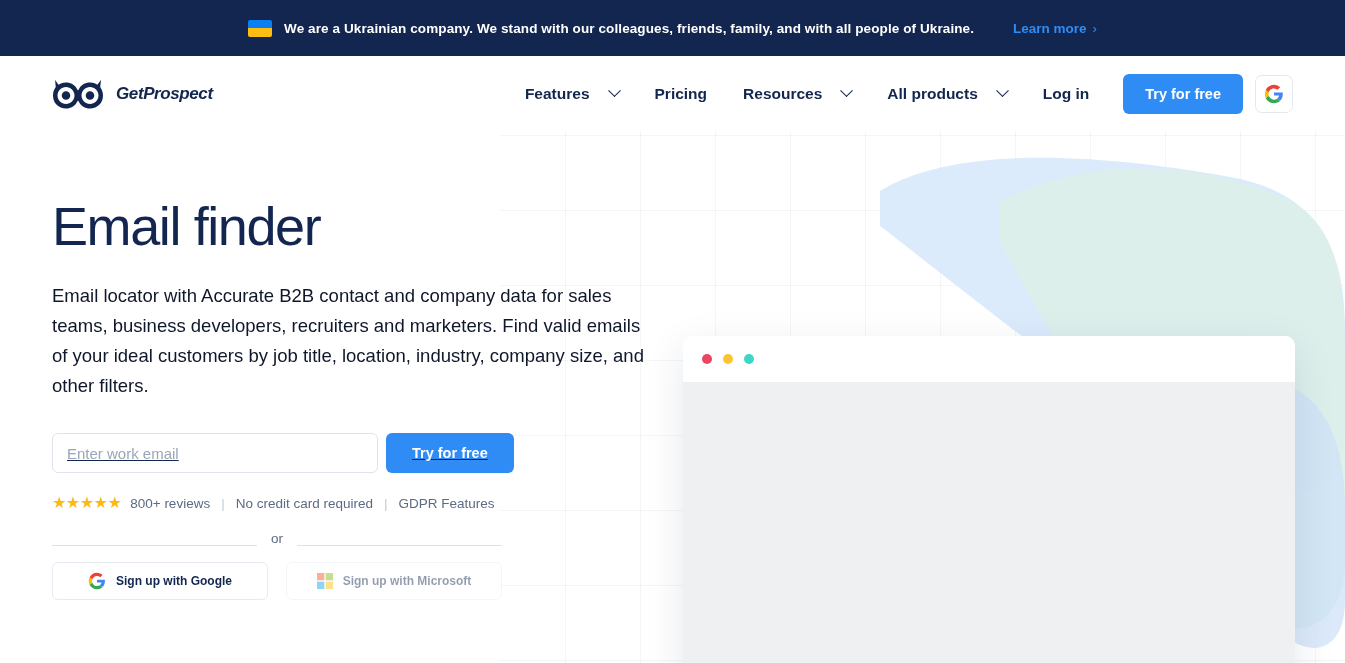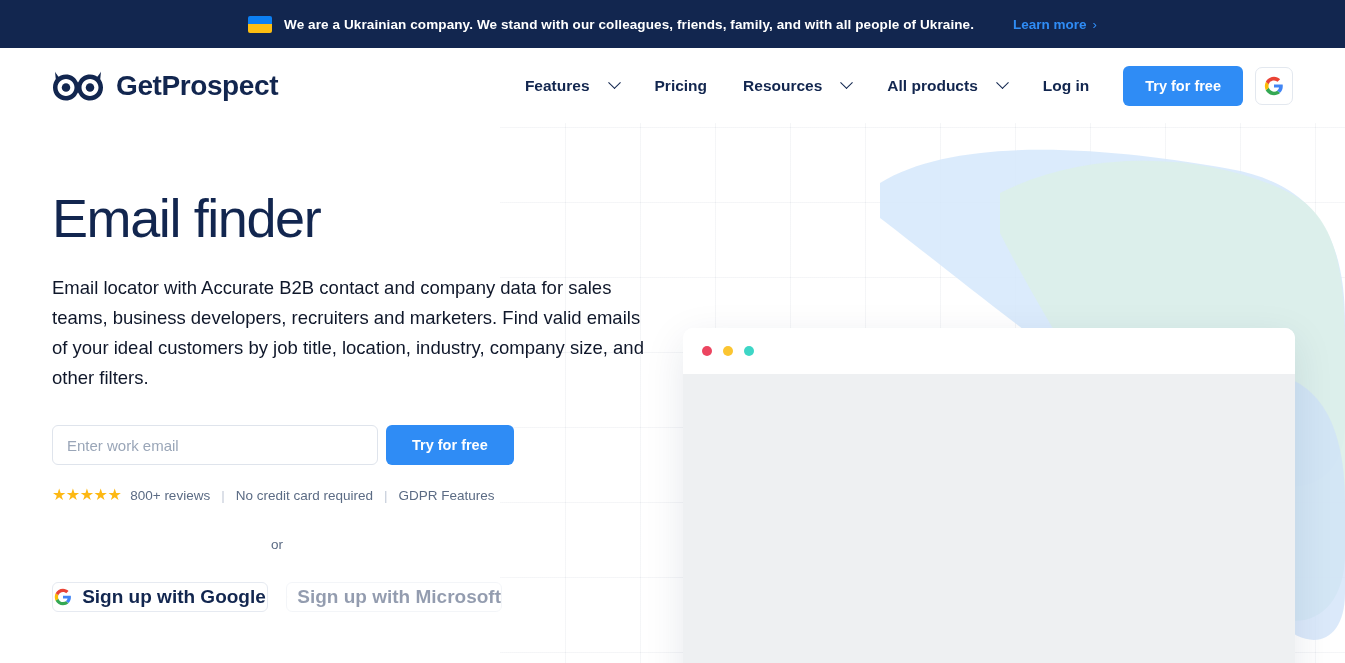--- a/index.html
+++ b/index.html
@@ -13,21 +13,21 @@
 
   body {
     font-family: "Liberation Sans", sans-serif;
     background: #ffffff;
     color: #12264f;
     -webkit-font-smoothing: antialiased;
   }
 
   
   .banner {
-    height: 48px;
+    height: 56px;
     background: #12264f;
     display: flex;
     align-items: center;
     justify-content: center;
     gap: 18px;
     position: relative;
     z-index: 60;
     text-align: right;
   }
   .banner-inner {
@@ -81,24 +81,25 @@
   }
   .brand {
     display: flex;
     align-items: center;
     gap: 12px;
     text-decoration: none;
     cursor: pointer;
   }
   .brand-mark { width: 52px; height: 32px; flex: none; display:block; }
   .brand-name {
-    font-size: 28px;
+    font-size: 17px;
     font-weight: 700;
     color: #12264f;
     letter-spacing: -0.4px;
+    font-style: italic;
   }
 
   .nav {
     margin-left: auto;
     display: flex;
     align-items: center;
     gap: 0px;
   }
   .nav-item {
     display: inline-flex;
@@ -198,20 +199,21 @@
     max-width: 600px;
     font-weight: 400;
   }
 
   
   .signup-form {
     margin-top: 32px;
     display: flex;
     align-items: stretch;
     gap: 8px;
+    text-decoration: underline;
   }
   .email-input {
     width: 326px;
     height: 40px;
     border: 1px solid #dfe4ec;
     border-radius: 6px;
     padding: 0 14px;
     font-size: 15px;
     font-family: inherit;
     color: #12264f;
@@ -243,45 +245,44 @@
     color: #5b6b84;
     white-space: nowrap;
   }
   .stars { display: inline-flex; gap: 1px; color: #fdb813; font-size: 16px; line-height: 1; letter-spacing: -0.5px; }
   .sep { color: #c3cbd8; margin: 0 2px; }
 
   
   .or-row {
     margin-top: 20px;
     display: flex;
-    align-items: center;
+    align-items: flex-end;
     width: 450px;
     gap: 14px;
-    flex-direction: column;
   }
   .or-line { flex: 1; height: 1px; background: #dbe2ee; }
   .or-text { font-size: 13.5px; color: #5b6b84; font-weight: 400; }
 
   
   .social-row {
     margin-top: 16px;
     display: flex;
     gap: 18px;
   }
   .social-btn {
     width: 216px;
-    height: 30px;
+    height: 38px;
     border: 1px solid #e6eaf1;
     border-radius: 6px;
     background: #fff;
     display: flex;
     align-items: center;
     justify-content: center;
     gap: 10px;
-    font-size: 19px;
+    font-size: 12px;
     font-weight: 700;
     color: #12264f;
     cursor: pointer;
     font-family: inherit;
     white-space: nowrap;
   }
   .social-btn.muted { opacity: .45; }
 
   
   .mockup {

